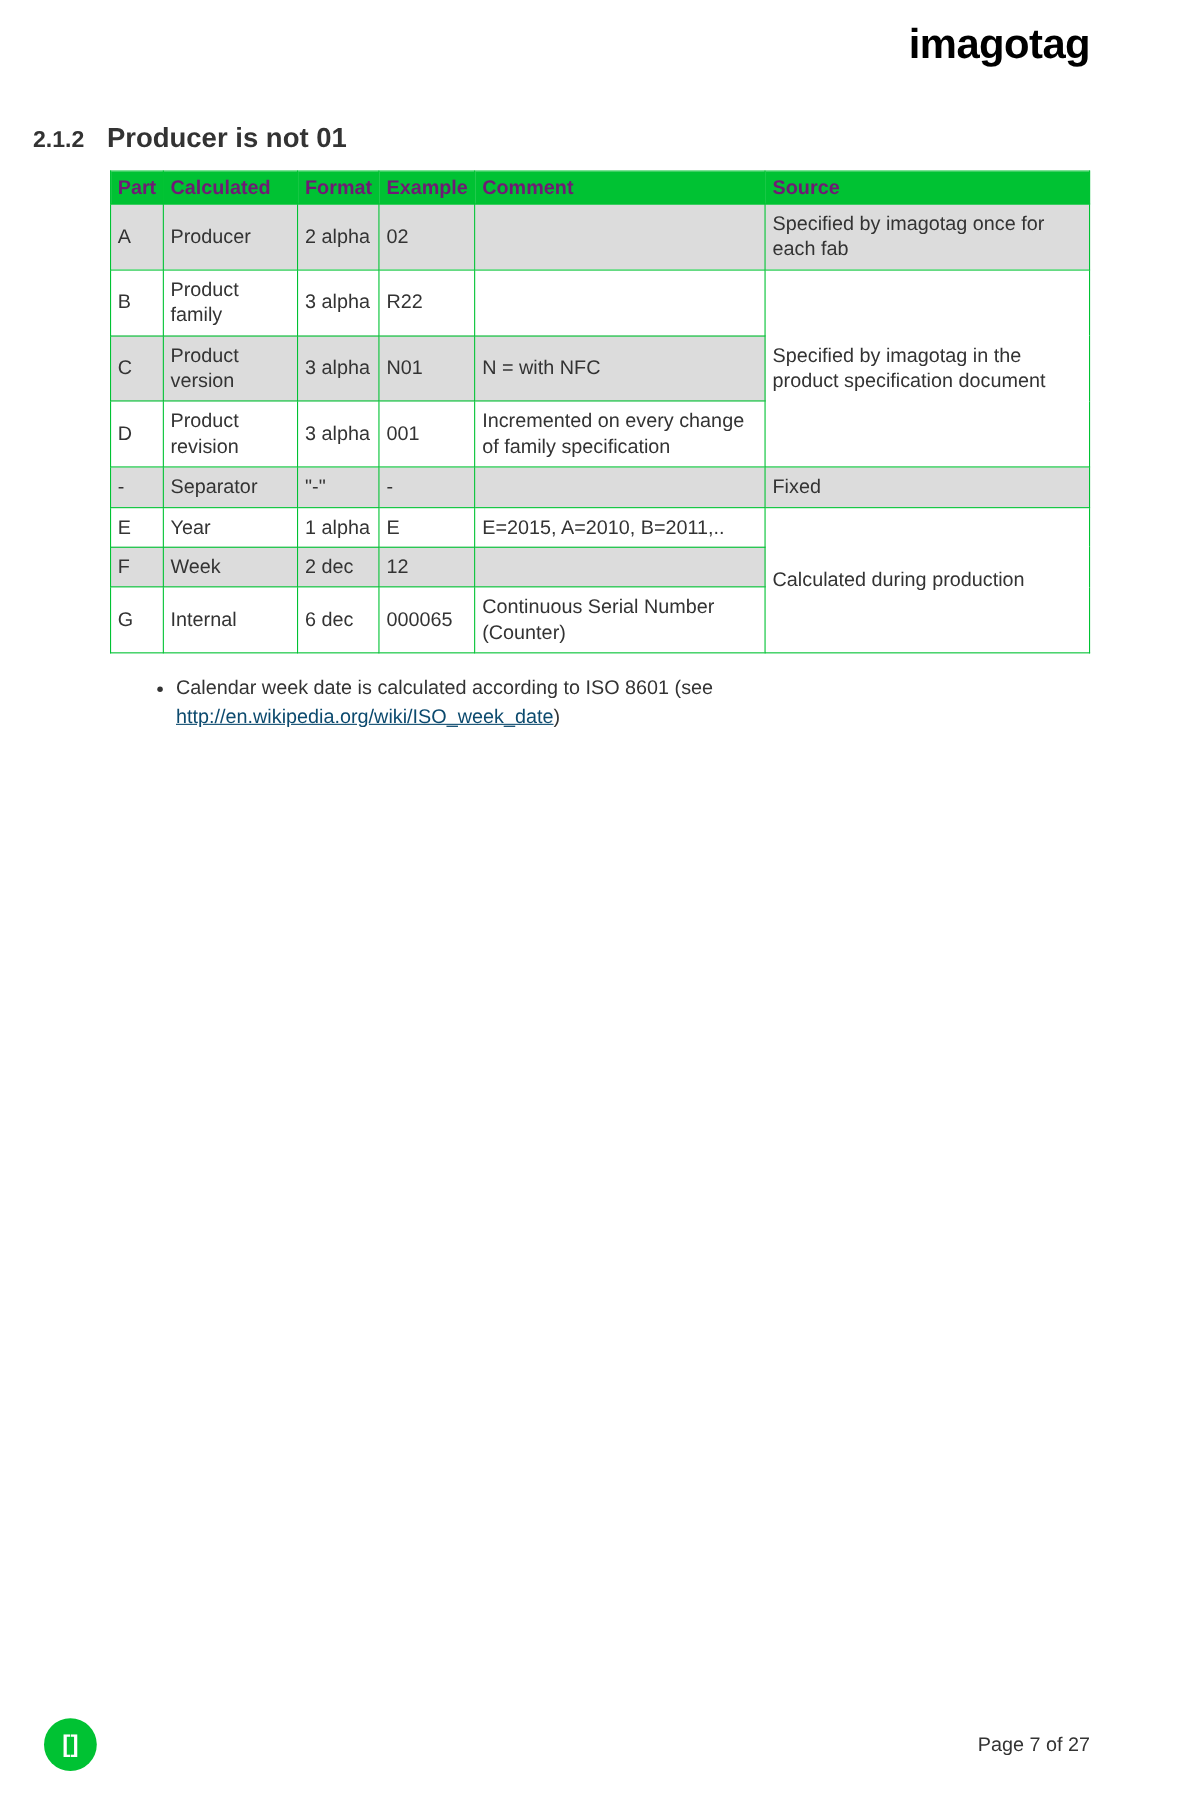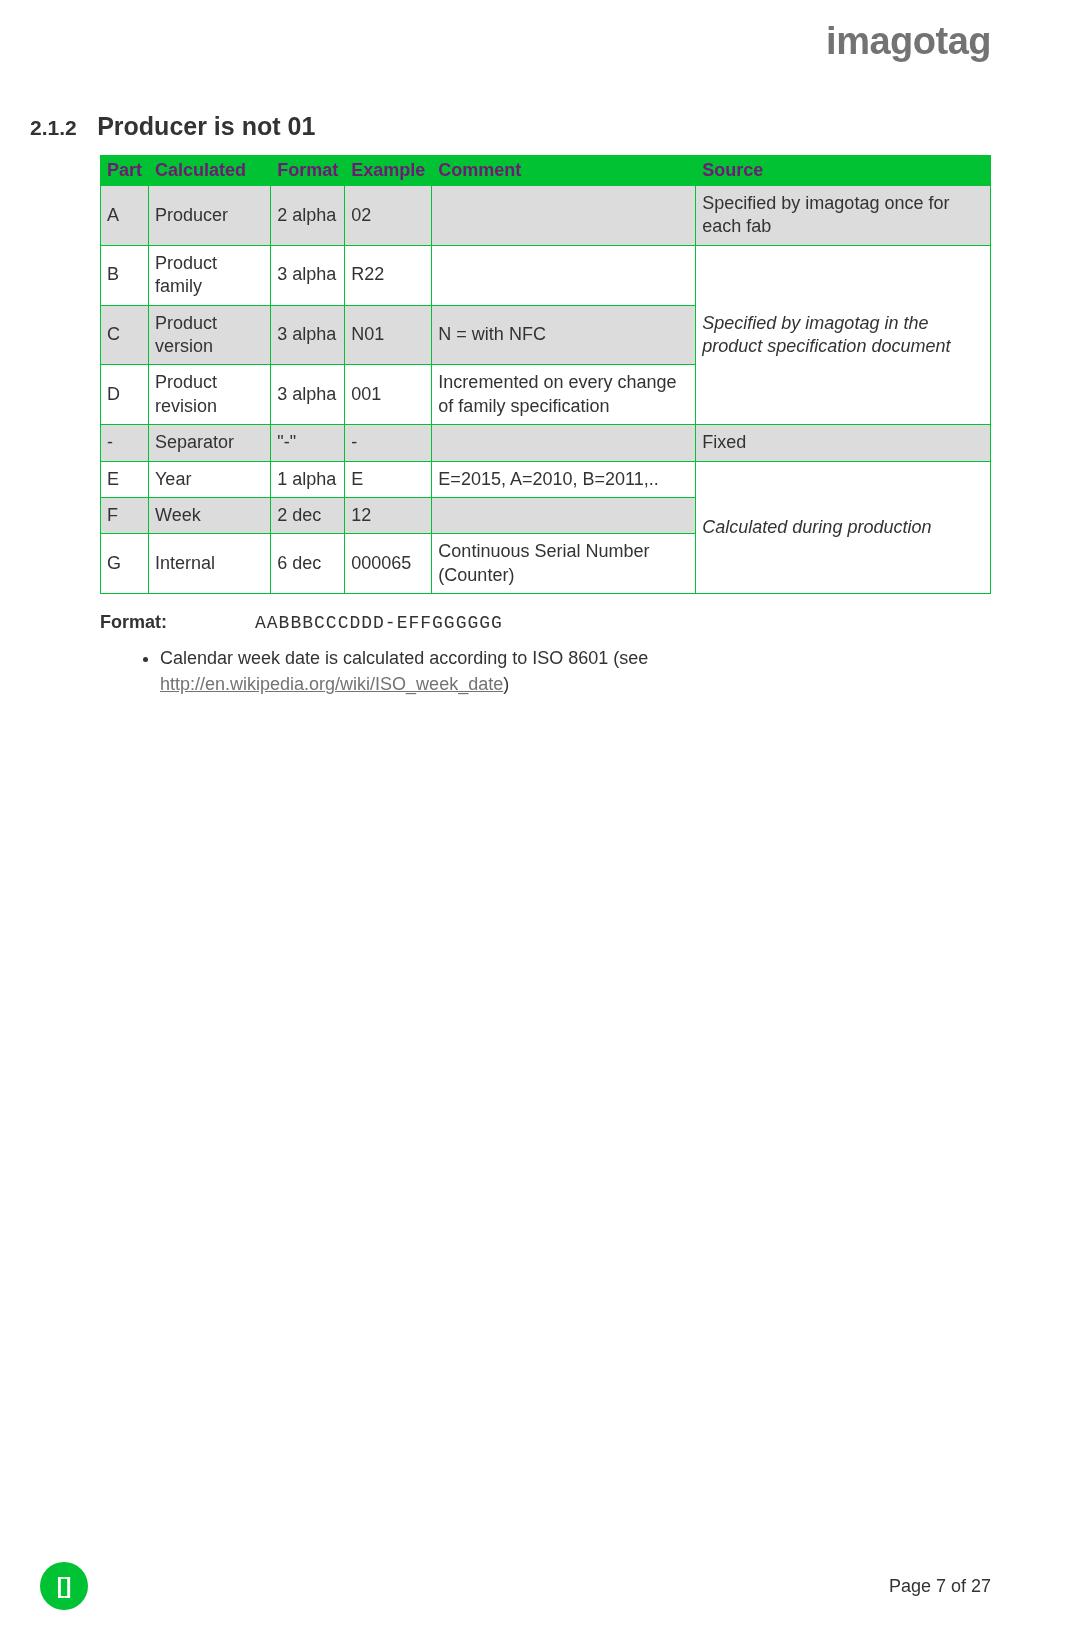--- a/index.html
+++ b/index.html
@@ -11,21 +11,21 @@
       position: relative;
       padding: 30px 80px 0 30px;
       color: #333;
     }
     .logo {
       position: absolute;
       top: 20px;
       right: 80px;
       font-size: 38px;
       font-weight: 700;
-      color: #737373;
+      color: #000000;
       letter-spacing: -0.5px;
     }
     .section-num {
       display: inline-block;
       font-weight: 700;
       font-size: 21px;
       margin-right: 16px;
     }
     .section-title {
       display: inline-block;
@@ -53,39 +53,39 @@
       border: 1px solid #00c233;
     }
     td {
       border: 1px solid #00c233;
       padding: 6px 6px;
       vertical-align: middle;
       line-height: 1.3;
     }
     tr.grey td { background: #dcdcdc; }
     tr.white td { background: #fff; }
-    td.rowspan-cell { background: #fff !important; font-style: italic; }
+    td.rowspan-cell { background: #fff !important; }
     .kv-block {
       margin-left: 70px;
       margin-top: 18px;
       font-size: 18px;
     }
     .kv-row { margin-bottom: 4px; }
     .kv-label { display: inline-block; width: 150px; font-weight: 700; }
     .kv-val { font-family: "Courier New", monospace; letter-spacing: 1px; }
     ul.note-list {
       margin-left: 130px;
       margin-top: 12px;
       font-size: 18px;
       list-style: disc;
       line-height: 1.45;
       width: 700px;
     }
     ul.note-list li { padding-left: 0; }
-    a.link { color: #737373; text-decoration: underline; }
+    a.link { color: #0c4a6e; text-decoration: underline; }
     .footer {
       position: absolute;
       bottom: 40px;
       left: 0;
       width: 100%;
       padding: 0 80px 0 40px;
     }
     .footer-badge {
       width: 48px; height: 48px;
       background: #00c233;
@@ -182,24 +182,20 @@
         <td>G</td>
         <td>Internal</td>
         <td>6 dec</td>
         <td>000065</td>
         <td>Continuous Serial Number (Counter)</td>
       </tr>
     </tbody>
 </table>
 
 <div class="kv-block">
-  <div class="kv-row">
-    <span class="kv-label">Format:</span>
-    <span class="kv-val">AABBBCCCDDD-EFFGGGGGG</span>
-  </div>
 </div>
 
 <ul class="note-list">
   <li>
     <span>Calendar week date is calculated according to ISO 8601 (see </span><a class="link">http://en.wikipedia.org/wiki/ISO_week_date</a><span>)</span>
   </li>
 </ul>
 
 <div class="footer">
   <span class="footer-badge">[]</span>

